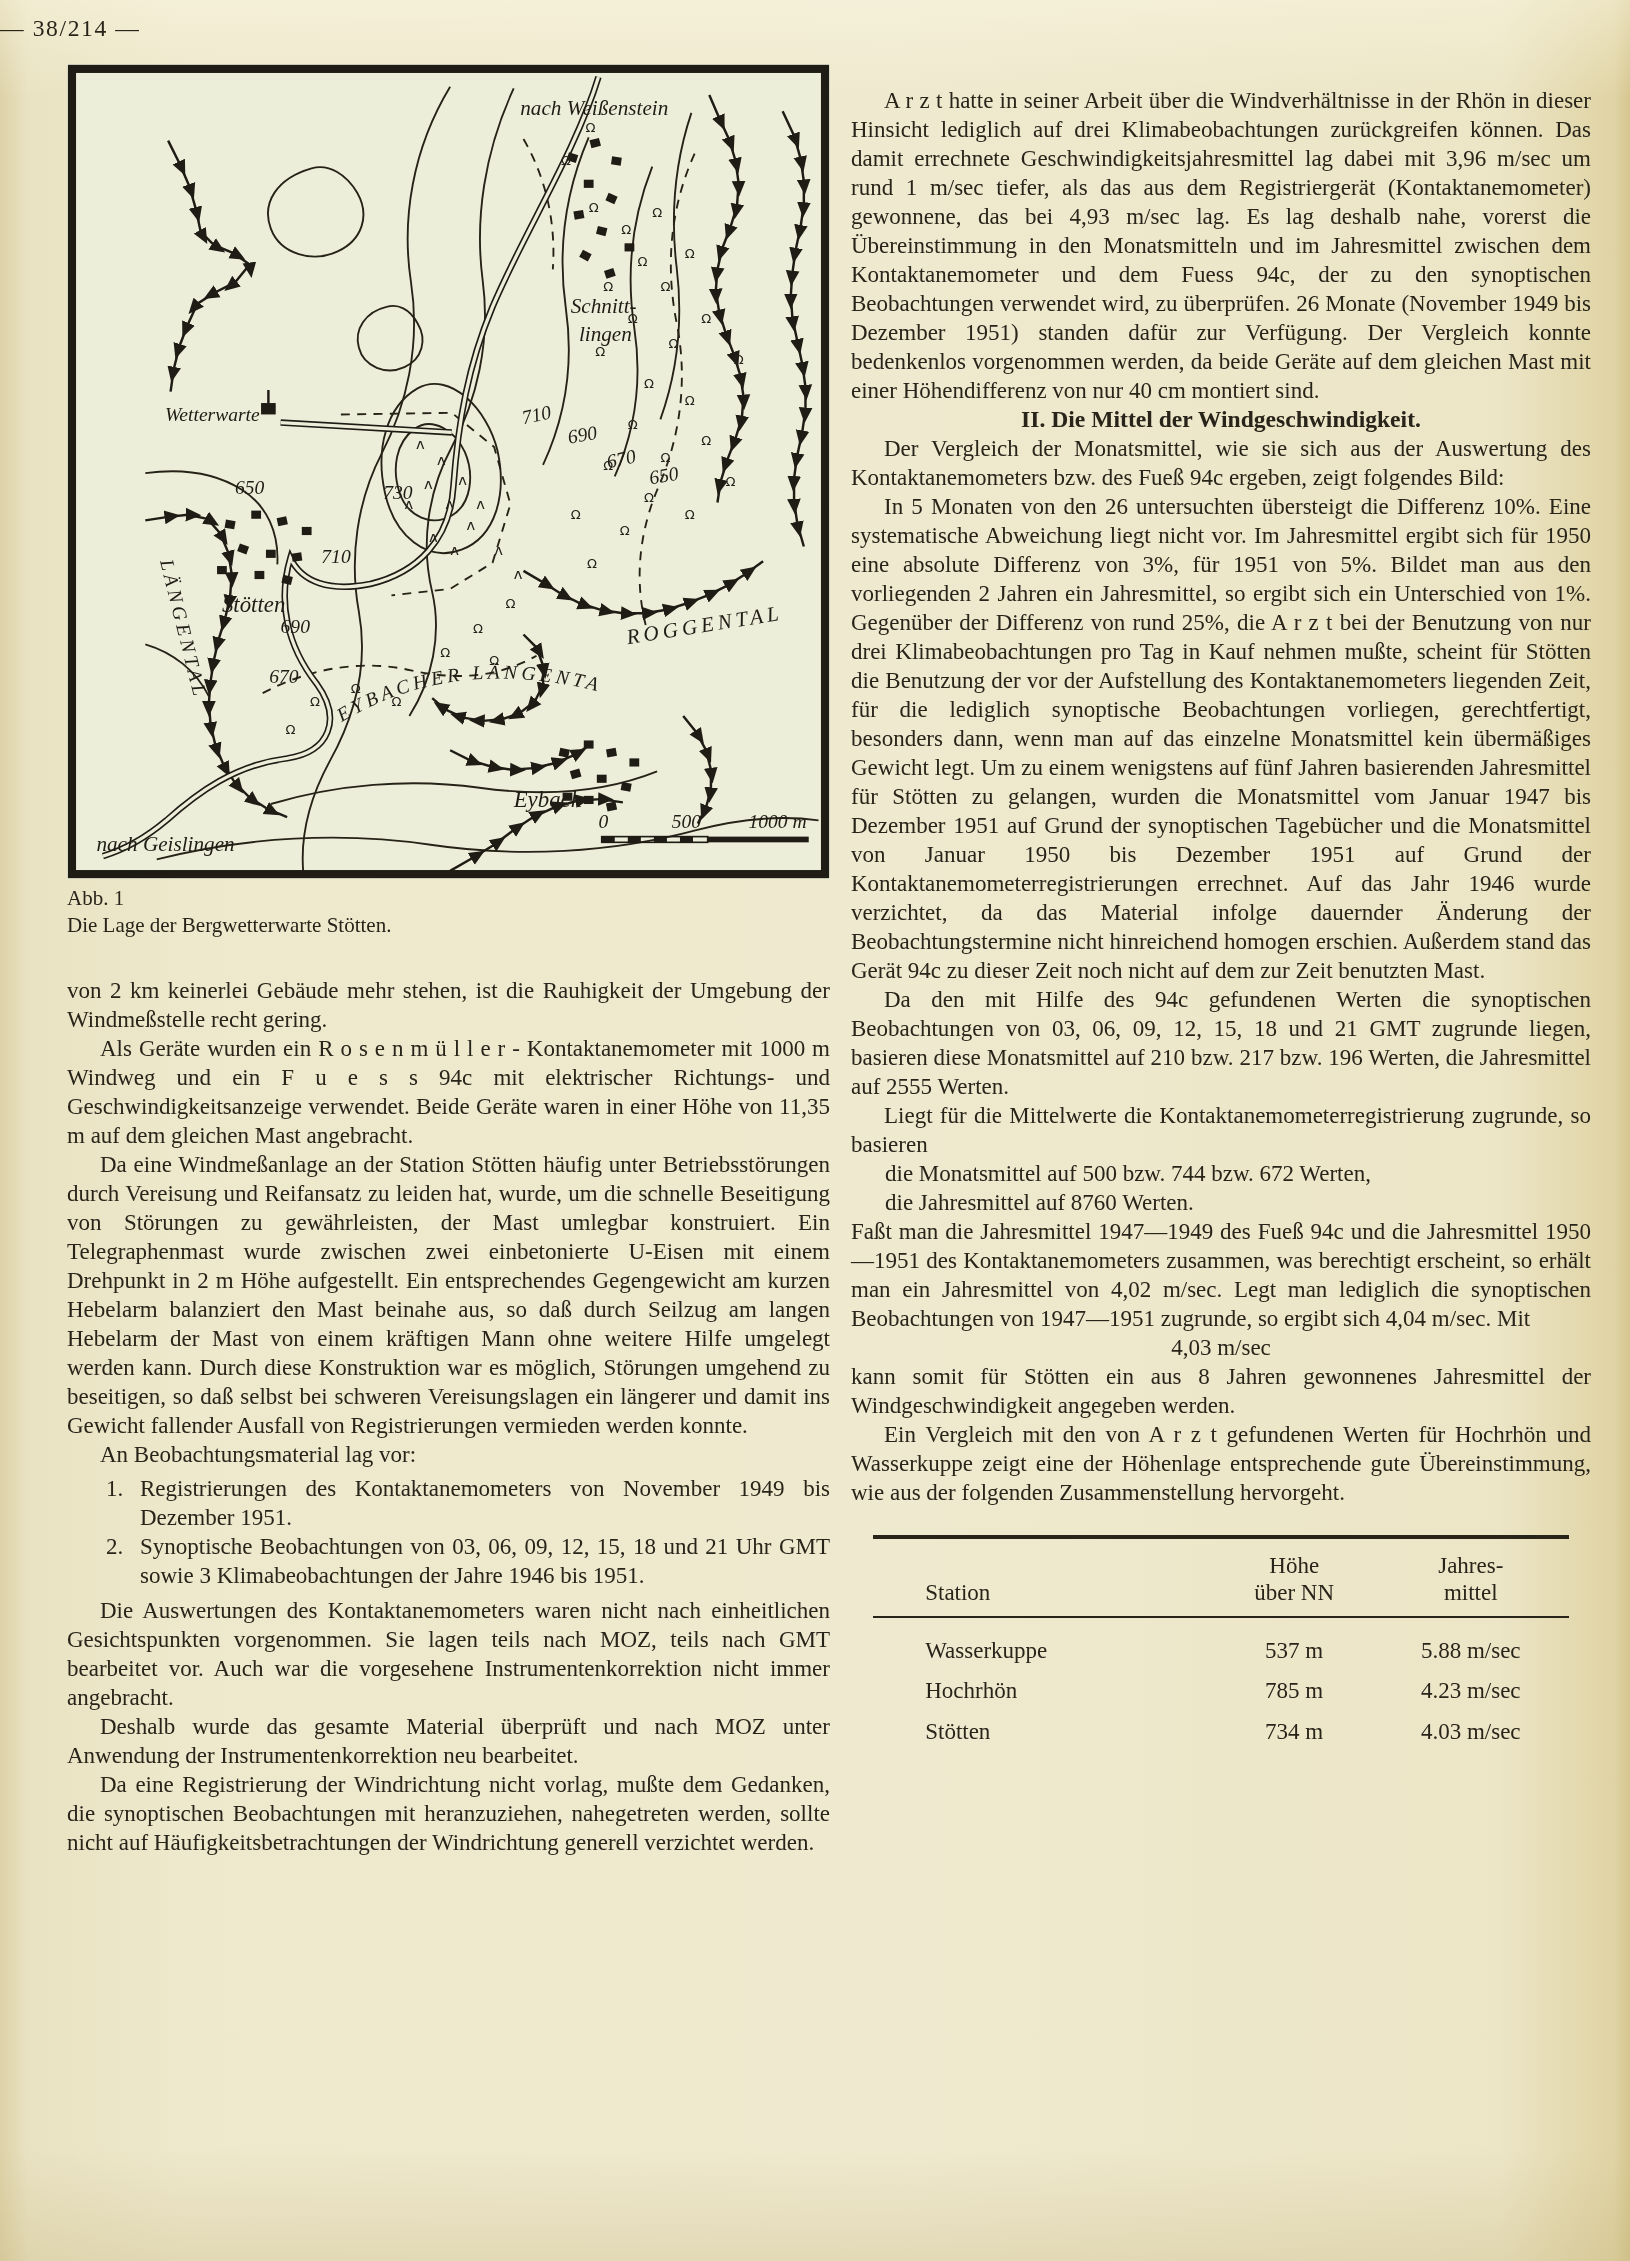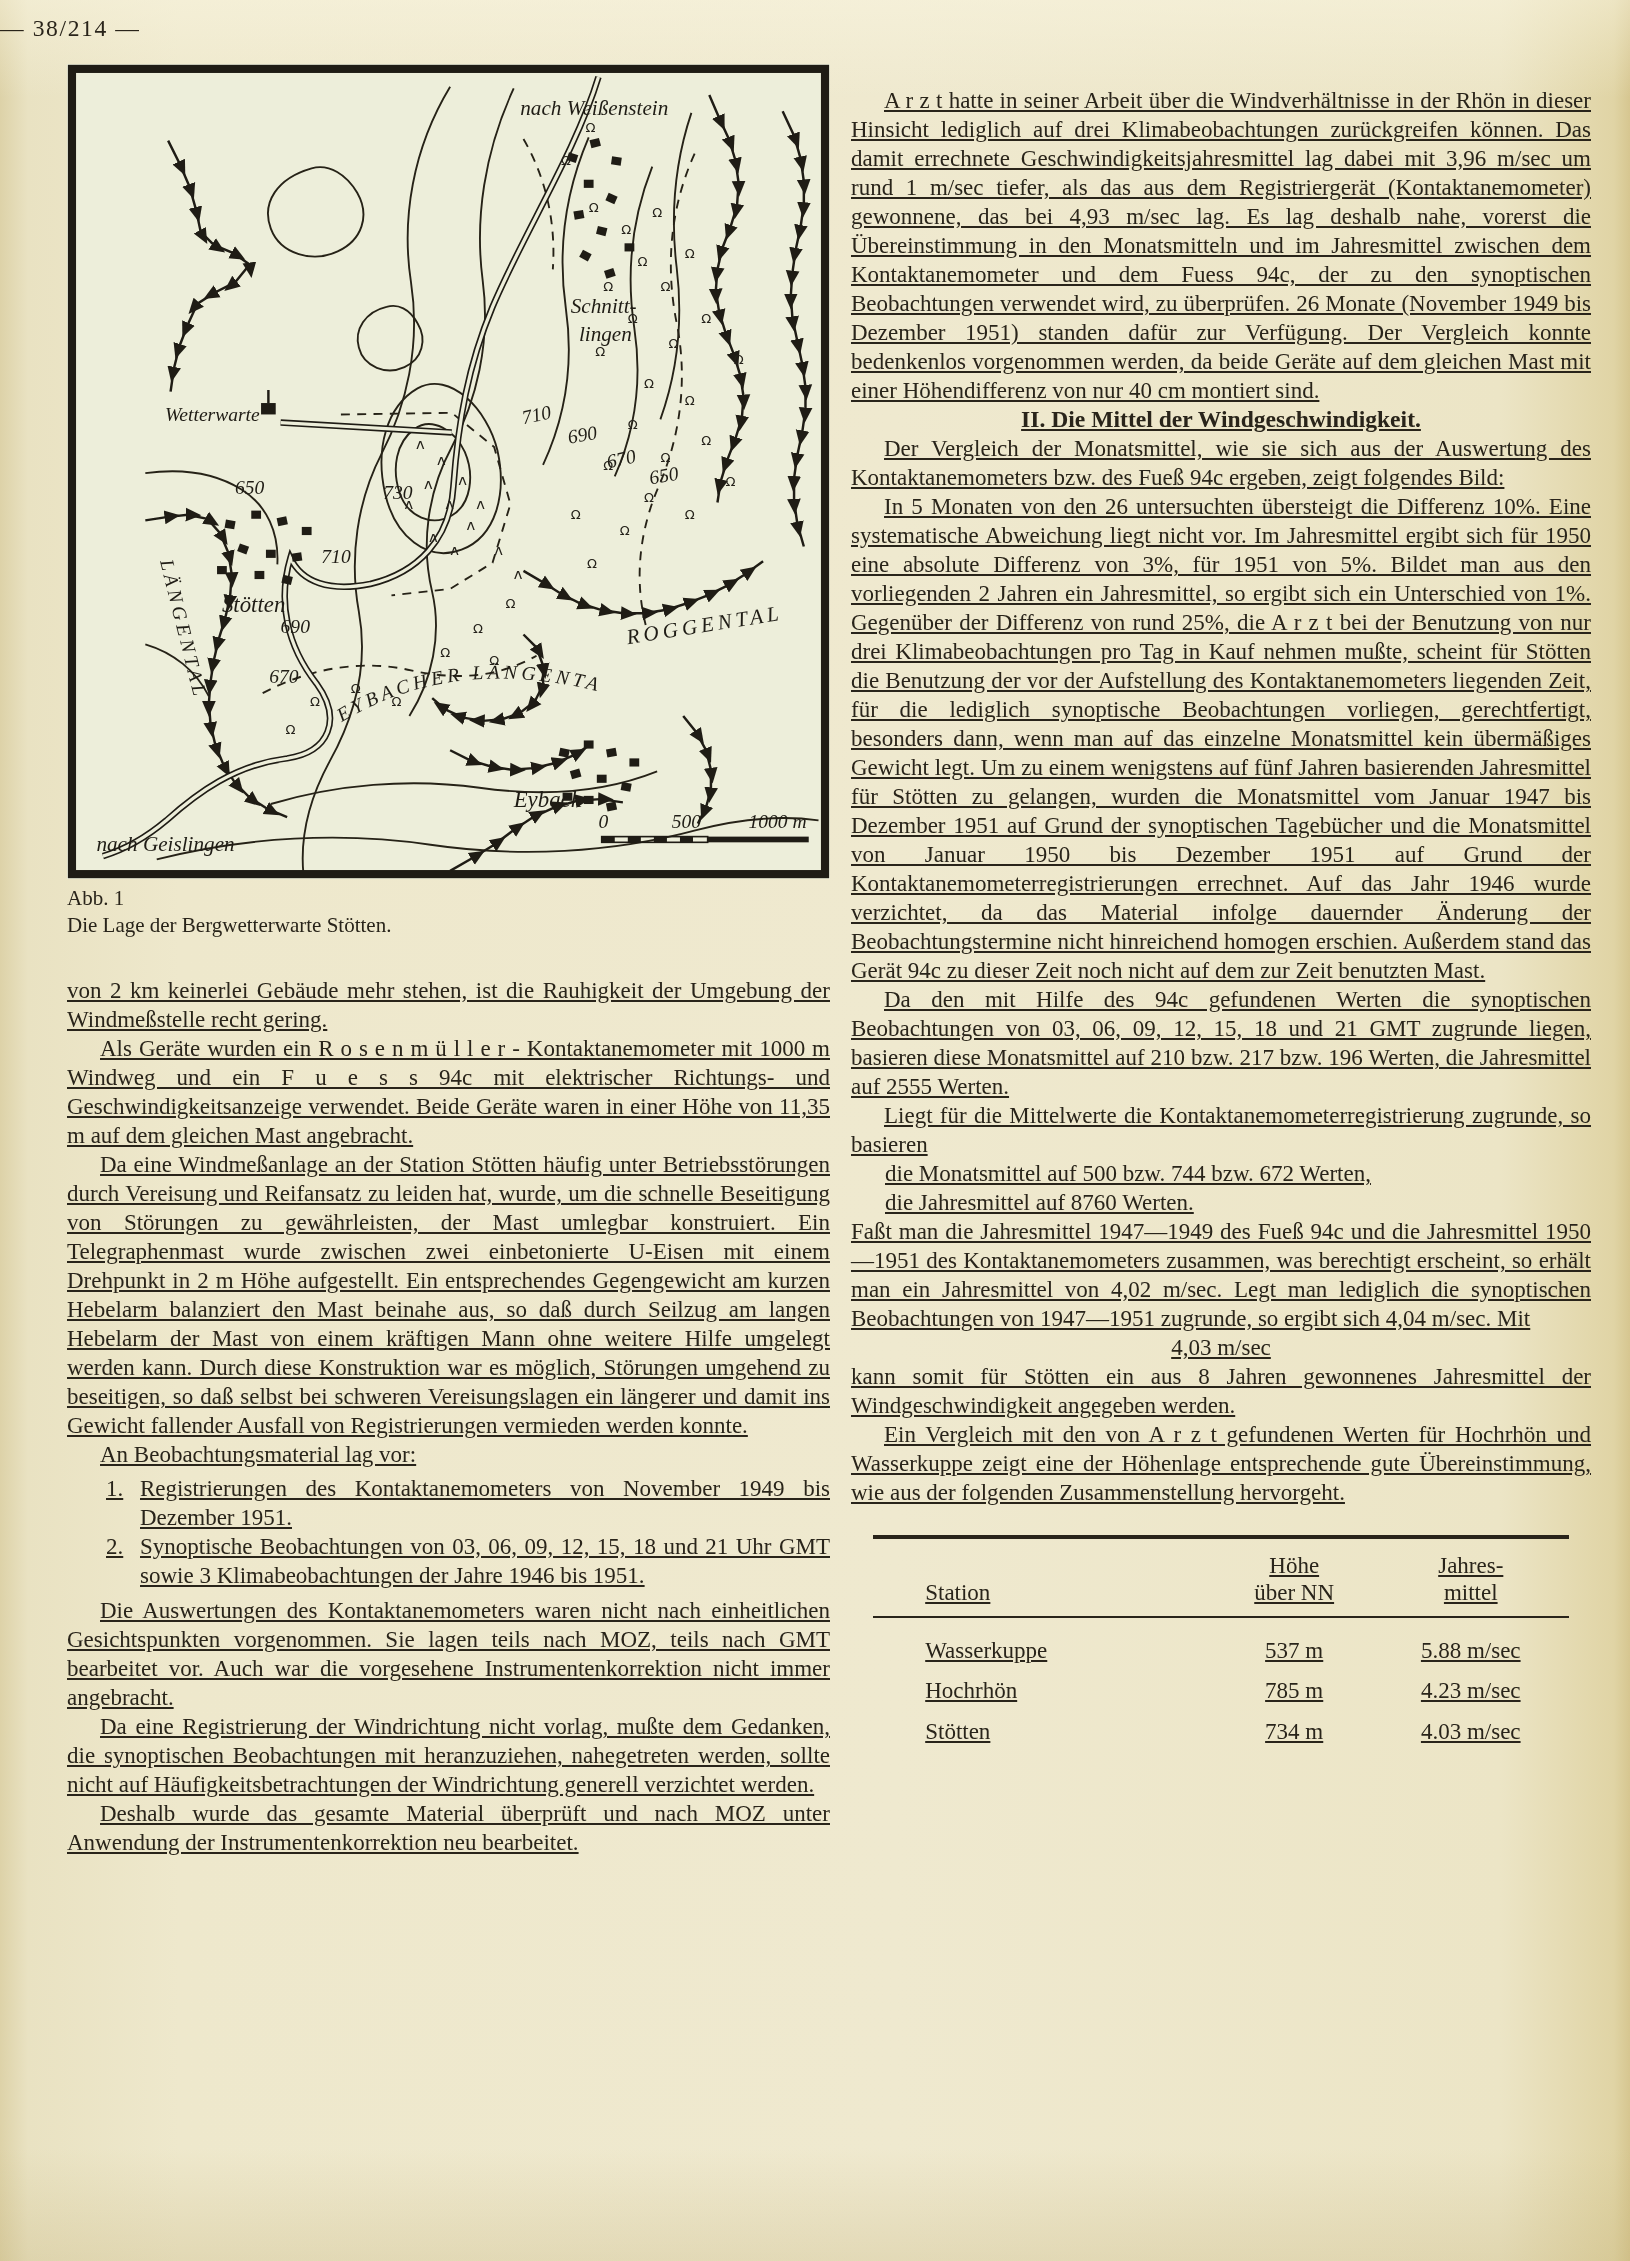--- a/index.html
+++ b/index.html
@@ -15,21 +15,21 @@
   .page::before{
     content:""; position:absolute; inset:0; pointer-events:none;
     background:linear-gradient(180deg,rgba(250,246,225,.5) 0,rgba(250,246,225,0) 98px,rgba(190,170,110,0) 95%,rgba(190,170,110,.25) 100%);
   }
   .page-header{
     position:absolute; top:14.7px; left:0; width:100%;
     text-align:left; font-size:23.6px; letter-spacing:1.6px;
   }
   .col-left { position:absolute; left:67px;  top:64px;  width:763px; }
   .col-right{ position:absolute; left:851px; top:86px; width:740px; }
-  .body-text { font-size:23px; line-height:29px; text-align:justify;text-decoration:underline; }
+  .body-text { font-size:23px; line-height:29px; text-align:justify; }
   .body-text p { margin:0; text-indent:33px; }
   .body-text p.noindent { text-indent:0; }
   figure { margin:0; }
   figure svg { display:block; background:#edeeda; }
   figcaption { font-size:21px; line-height:27px; margin-top:6px; }
   .left-body { margin-top:37px; }
   .list-block { margin:4.9px 0 6.5px; }
   .list-item { display:flex; padding-left:39px; }
   .list-num  { flex:none; width:34px; }
   .list-text { text-align:justify; }
@@ -261,22 +261,22 @@
         <div class="list-item">
           <span class="list-num">1.</span>
           <span class="list-text">Registrierungen des Kontaktanemometers von November 1949 bis Dezember 1951.</span>
         </div>
         <div class="list-item">
           <span class="list-num">2.</span>
           <span class="list-text">Synoptische Beobachtungen von 03, 06, 09, 12, 15, 18 und 21 Uhr GMT sowie 3 Klimabeobachtungen der Jahre 1946 bis 1951.</span>
         </div>
       </div>
       <p>Die Auswertungen des Kontaktanemometers waren nicht nach einheitlichen Gesichtspunkten vorgenommen. Sie lagen teils nach MOZ, teils nach GMT bearbeitet vor. Auch war die vorgesehene Instrumentenkorrektion nicht immer angebracht.</p>
+      <p>Deshalb wurde das gesamte Material überprüft und nach MOZ unter Anwendung der Instrumentenkorrektion neu bearbeitet.</p>
       <p>Da eine Registrierung der Windrichtung nicht vorlag, mußte dem Gedanken, die synoptischen Beobachtungen mit heranzuziehen, nahegetreten werden, sollte nicht auf Häufigkeitsbetrachtungen der Windrichtung generell verzichtet werden.</p>
-      <p>Deshalb wurde das gesamte Material überprüft und nach MOZ unter Anwendung der Instrumentenkorrektion neu bearbeitet.</p>
     </div>
   </div>
 
   <div class="col-right body-text">
     <p>A r z t hatte in seiner Arbeit über die Windverhältnisse in der Rhön in dieser Hinsicht lediglich auf drei Klimabeobachtungen zurückgreifen können. Das damit errechnete Geschwindigkeitsjahresmittel lag dabei mit 3,96 m/sec um rund 1 m/sec tiefer, als das aus dem Registriergerät (Kontaktanemometer) gewonnene, das bei 4,93 m/sec lag. Es lag deshalb nahe, vorerst die Übereinstimmung in den Monatsmitteln und im Jahresmittel zwischen dem Kontaktanemometer und dem Fuess 94c, der zu den synoptischen Beobachtungen verwendet wird, zu überprüfen. 26 Monate (November 1949 bis Dezember 1951) standen dafür zur Verfügung. Der Vergleich konnte bedenkenlos vorgenommen werden, da beide Geräte auf dem gleichen Mast mit einer Höhendifferenz von nur 40 cm montiert sind.</p>
     <p class="section-heading">II. Die Mittel der Windgeschwindigkeit.</p>
     <p>Der Vergleich der Monatsmittel, wie sie sich aus der Auswertung des Kontaktanemometers bzw. des Fueß 94c ergeben, zeigt folgendes Bild:</p>
     <p>In 5 Monaten von den 26 untersuchten übersteigt die Differenz 10%.  Eine systematische Abweichung liegt nicht vor. Im Jahresmittel ergibt sich für 1950 eine absolute Differenz von 3%, für 1951 von 5%.  Bildet man aus den vorliegenden 2 Jahren ein Jahresmittel, so ergibt sich ein Unterschied von 1%. Gegenüber der Differenz von rund 25%, die A r z t bei der Benutzung von nur drei Klimabeobachtungen pro Tag in Kauf nehmen mußte, scheint für Stötten die Benutzung der vor der Aufstellung des Kontaktanemometers liegenden Zeit, für die lediglich synoptische Beobachtungen vorliegen, gerechtfertigt, besonders dann, wenn man auf das einzelne Monatsmittel kein übermäßiges Gewicht legt. Um zu einem wenigstens auf fünf Jahren basierenden Jahresmittel für Stötten zu gelangen, wurden die Monatsmittel vom Januar 1947 bis Dezember 1951 auf Grund der synoptischen Tagebücher und die Monatsmittel von Januar 1950 bis Dezember 1951 auf Grund der Kontaktanemometerregistrierungen errechnet. Auf das Jahr 1946 wurde verzichtet, da das Material infolge dauernder Änderung der Beobachtungstermine nicht hinreichend homogen erschien. Außerdem stand das Gerät 94c zu dieser Zeit noch nicht auf dem zur Zeit benutzten Mast.</p>
     <p>Da den mit Hilfe des 94c gefundenen Werten die synoptischen Beobachtungen von 03, 06, 09, 12, 15, 18 und 21 GMT zugrunde liegen, basieren diese Monatsmittel auf 210 bzw. 217 bzw. 196 Werten, die Jahresmittel auf 2555 Werten.</p>
     <p>Liegt für die Mittelwerte die Kontaktanemometerregistrierung zugrunde, so basieren</p>

